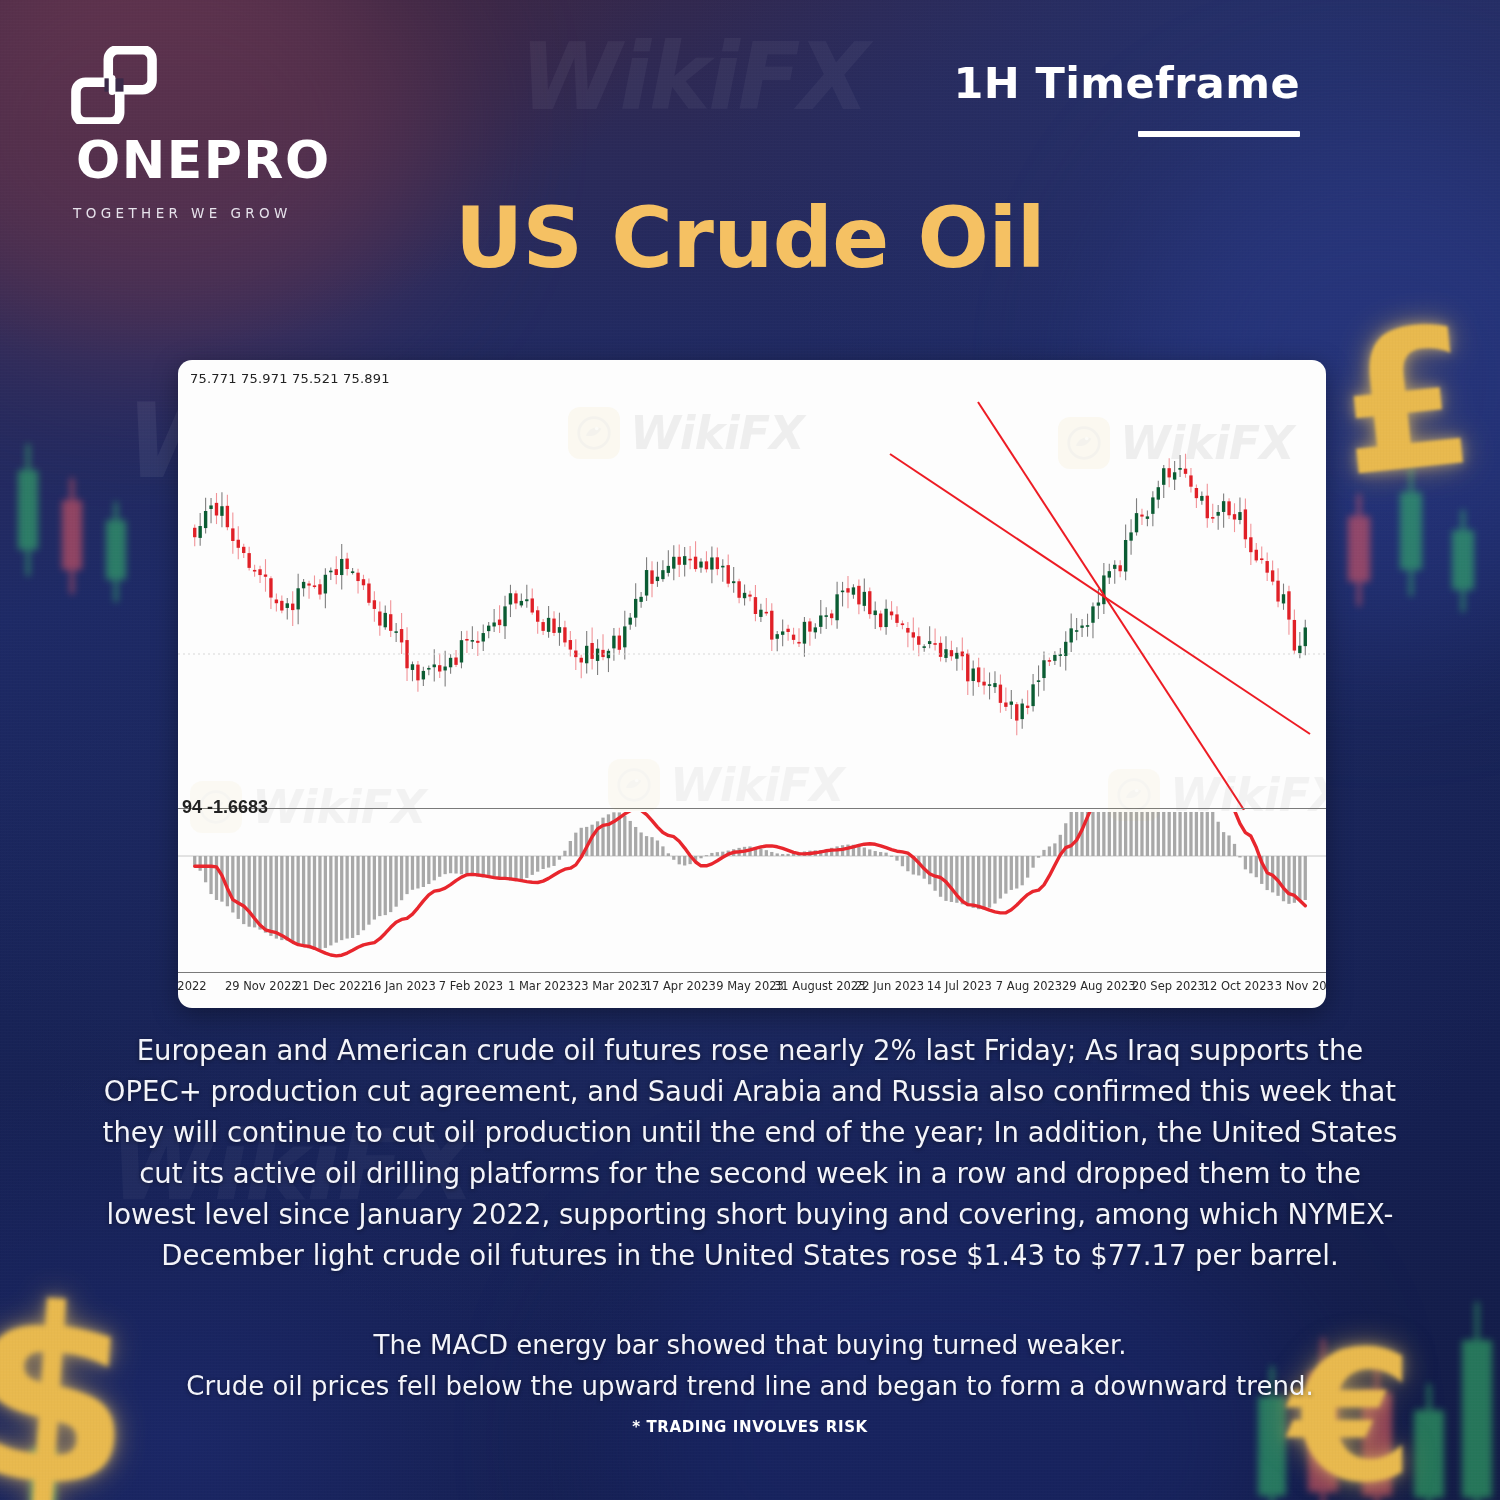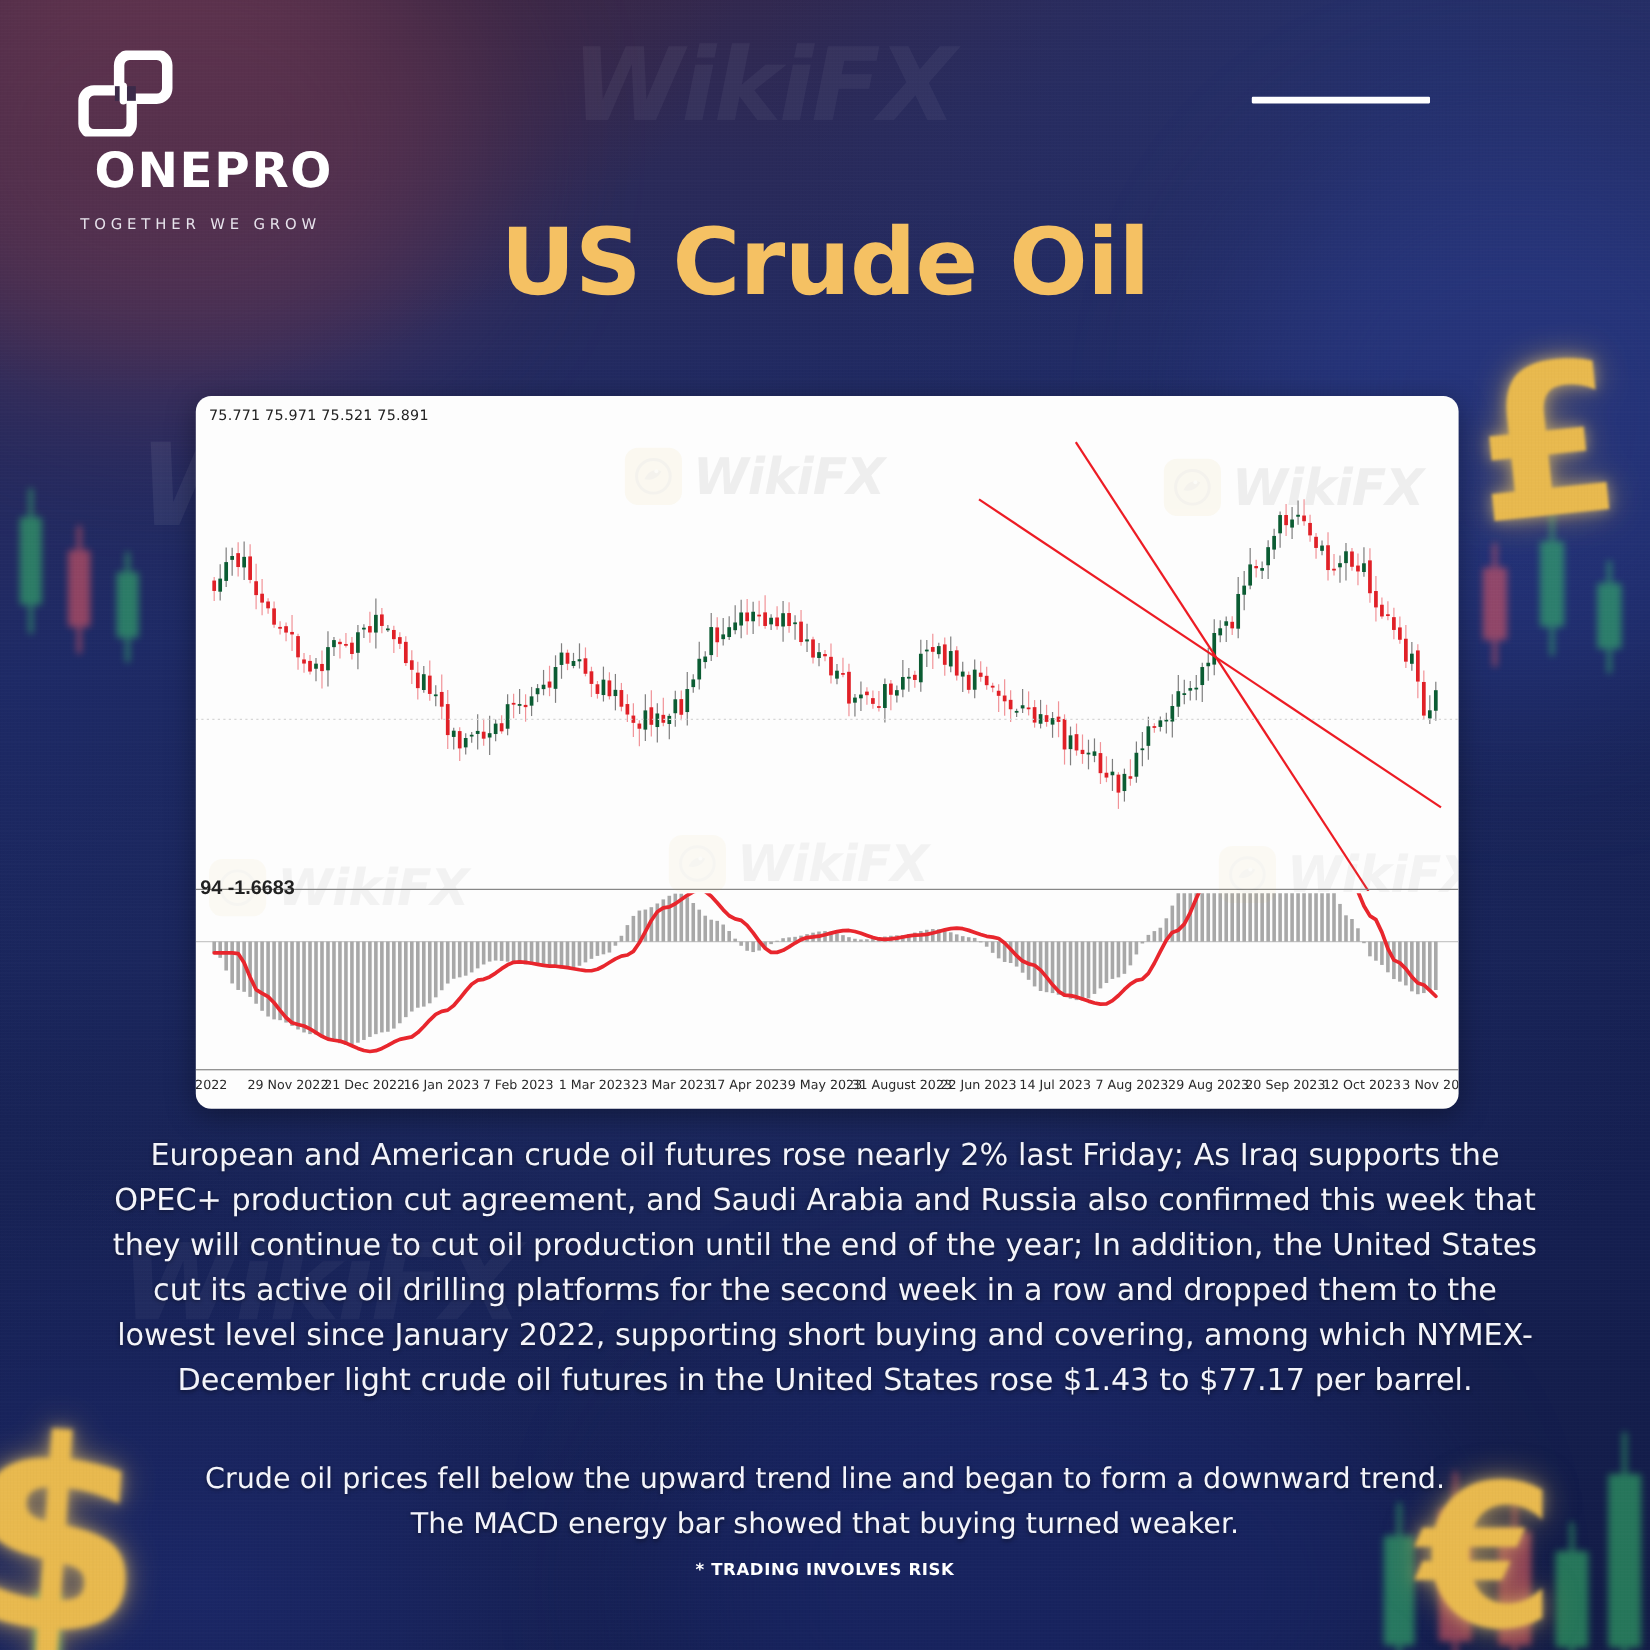--- a/index.html
+++ b/index.html
@@ -61,22 +61,22 @@
     font-style:italic;
     letter-spacing:-2px;
     font-family:"DejaVu Sans", sans-serif;
     white-space:nowrap;
   }
 
   
   #logo { position:absolute; left:70px; top:46px; width:230px; }
   .logo-mark { width:88px; height:78px; display:block; }
   .logo-word {
-    color:#fff; font-size:44px; font-weight:800;
-    letter-spacing:1.5px; margin-top:6px; margin-left:16px;
+    color:#fff; font-size:52px; font-weight:800;
+    letter-spacing:1.5px; margin-top:6px; margin-left:6px;
     font-family:"DejaVu Sans", sans-serif;
   }
   .logo-tag {
     color:#e7e3ec; font-size:13.5px; letter-spacing:4.4px;
     margin-top:15px; margin-left:3px; font-weight:500;
     font-family:"DejaVu Sans", sans-serif;
   }
 
   #timeframe { position:absolute; right:200px; top:62px; text-align:right; }
   .tf-text {
@@ -233,20 +233,21 @@
       <path d="M16 38 h26 a10 10 0 0 1 10 10 v22 a10 10 0 0 1 -10 10 h-26 a10 10 0 0 1 -10 -10 v-22 a10 10 0 0 1 10 -10 z" stroke="#ffffff" stroke-width="10" stroke-linejoin="round"></path>
       <rect x="36" y="34" width="20" height="14" fill="#3b2a49"></rect>
       <path d="M44 34 v14" stroke="#ffffff" stroke-width="7" stroke-linecap="round"></path>
     </svg>
   </span>
   <div class="logo-word">ONEPRO</div>
   <div class="logo-tag">TOGETHER WE GROW</div>
 </div>
 
 <div id="timeframe">
+  <div class="tf-text">1H Timeframe</div>
   <div class="tf-rule"></div>
 </div>
 
 <div id="page-title">US Crude Oil</div>
 
 <div id="chart-panel">
   <div class="panel-inner">
 
     <div class="chart-wm" style="left:390px; top:46px;">
       <span class="badge">
@@ -947,16 +948,16 @@
         <div class="axis-tick" style="position: absolute; left: 920.75px; transform: translateX(-50%);">29 Aug 2023</div>
         <div class="axis-tick" style="position: absolute; left: 990.5px; transform: translateX(-50%);">20 Sep 2023</div>
         <div class="axis-tick" style="position: absolute; left: 1060.25px; transform: translateX(-50%);">12 Oct 2023</div>
         <div class="axis-tick" style="position: absolute; left: 1130px; transform: translateX(-50%);">3 Nov 2023</div>
       </div>
   </div>
 </div>
 
 <div id="body-copy">European and American crude oil futures rose nearly 2% last Friday; As Iraq supports the OPEC+ production cut agreement, and Saudi Arabia and Russia also confirmed this week that they will continue to cut oil production until the end of the year; In addition, the United States cut its active oil drilling platforms for the second week in a row and dropped them to the lowest level since January 2022, supporting short buying and covering, among which NYMEX-December light crude oil futures in the United States rose $1.43 to $77.17 per barrel.</div>
 <div id="summary">
+  <div>The MACD energy bar showed that buying turned weaker.</div>
   <div>Crude oil prices fell below the upward trend line and began to form a downward trend.</div>
-  <div>The MACD energy bar showed that buying turned weaker.</div>
 </div>
 <div id="disclaimer">* TRADING INVOLVES RISK</div>
 
 </body></html>

